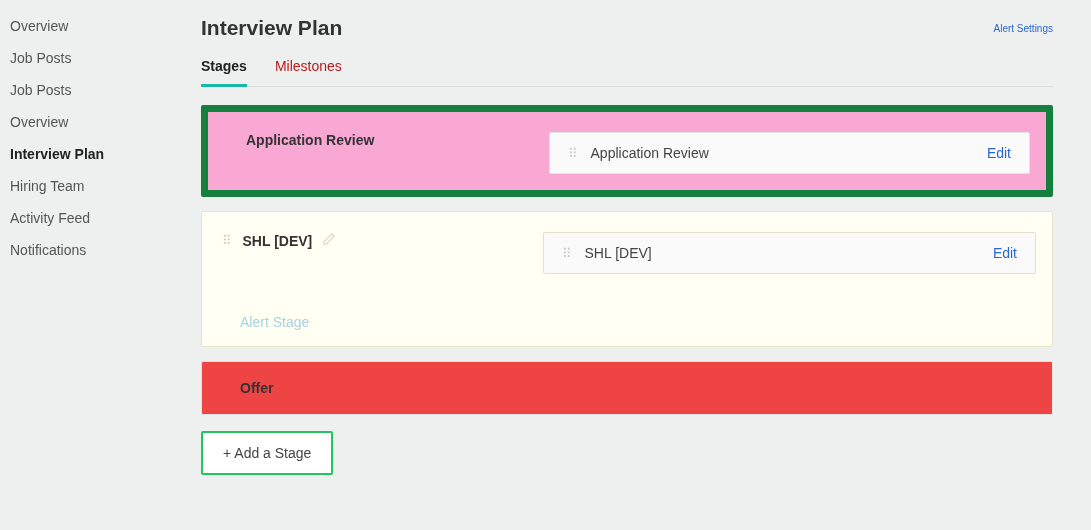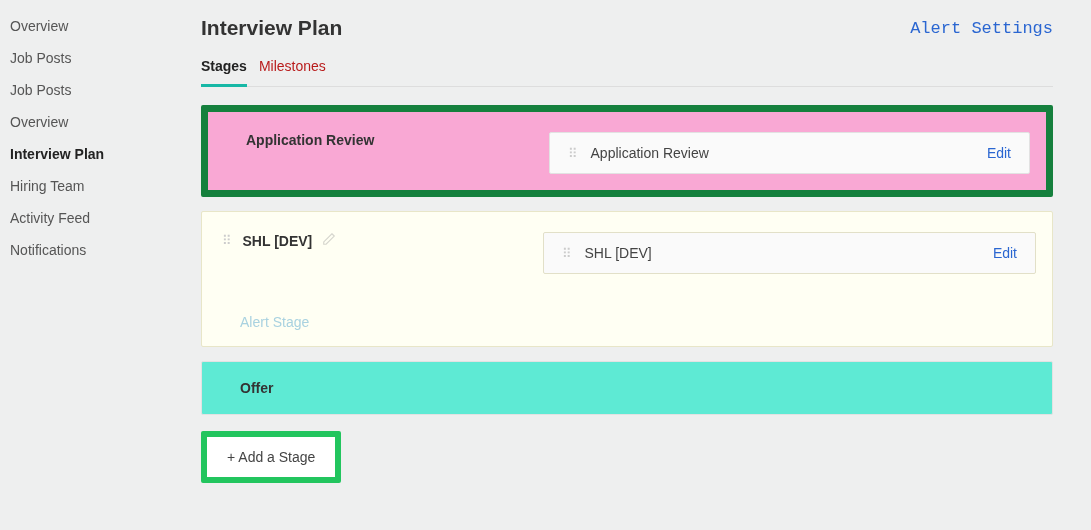--- a/index.html
+++ b/index.html
@@ -42,29 +42,28 @@
       align-items: center;
       margin-bottom: 18px;
     }
     .page-title {
       font-size: 21px;
       font-weight: 700;
       color: #333;
     }
     .alert-link {
       color: #2a66d1;
-      font-size: 17px;
-      cursor: pointer;
-      font-family: Liberation Mono, monospace;
+      font-size: 10px;
+      cursor: pointer;
     }
     .tabs {
       display: flex;
       border-bottom: 1px solid #ddd;
       margin-bottom: 18px;
-      gap: 12px;
+      gap: 28px;
     }
     .tab {
       padding: 0 0 10px 0;
       color: #b91c1c;
       cursor: pointer;
       font-size: 14px;
     }
     .tab.active {
       color: #222;
       font-weight: 600;
@@ -143,33 +142,33 @@
       cursor: pointer;
     }
     .remove-link {
       color: #a9d2e0;
       cursor: pointer;
       margin-top: 40px;
       margin-left: 22px;
       font-size: 14px;
     }
     .offer-card {
-      background: #5eead4;
+      background: #ef4444;
       border: 1px solid #e2e2e2;
       border-radius: 2px;
       margin-bottom: 16px;
       padding: 18px 16px 18px 38px;
     }
     .offer-title {
       font-weight: 700;
       color: #333;
     }
     .add-stage-btn {
       background: #fff;
-      border: 6px solid #22c55e;
+      border: 2px solid #22c55e;
       border-radius: 2px;
       padding: 12px 20px;
       color: #444;
       cursor: pointer;
       font-size: 14px;
       align-self: flex-start;
       font-family: inherit;
     }
   </style>
 </head>

